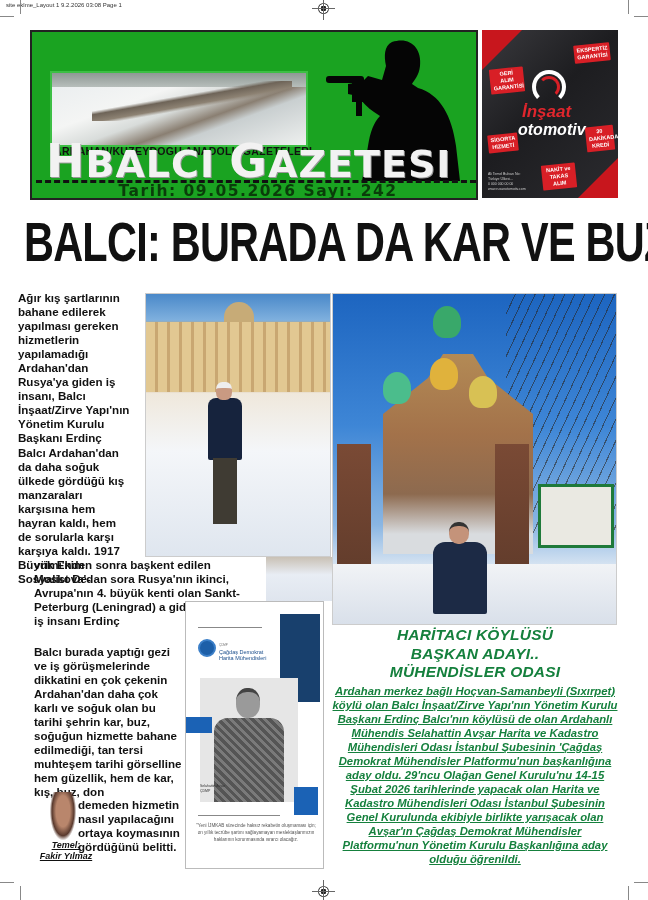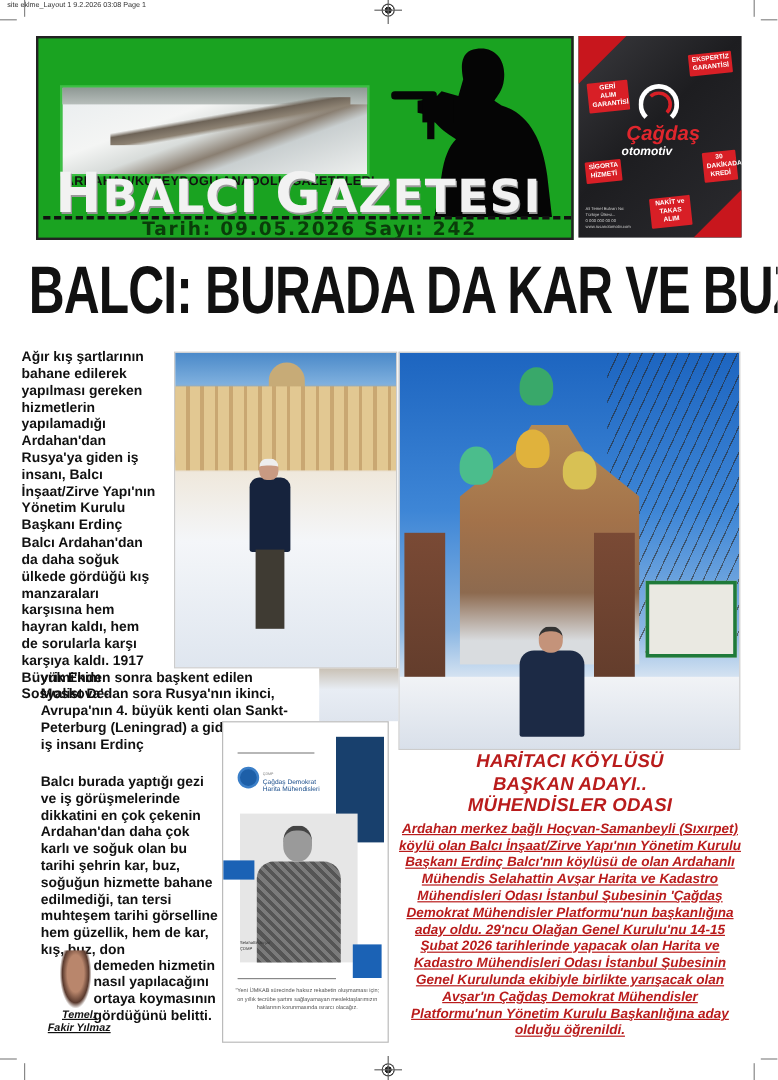--- a/index.html
+++ b/index.html
@@ -27,21 +27,21 @@
   .dateline { left: 6px; top: 150px; width: 440px; font-family: "DejaVu Sans", sans-serif; font-weight: bold; font-size: 15.5px; color: #0a3d0a; white-space: nowrap; letter-spacing: 1.5px; text-align: center; }
 
   
   .ad { left: 482px; top: 30px; width: 136px; height: 168px; background: linear-gradient(135deg, #3a3a3e 0%, #1d1d20 45%, #2b2b2f 100%); overflow: hidden; }
   .ad .tri1 { left: 0; top: 0; width: 0; height: 0; border-top: 40px solid #c8161d; border-right: 40px solid transparent; }
   .ad .tri2 { right: 0; bottom: 0; width: 0; height: 0; border-bottom: 40px solid #c8161d; border-left: 40px solid transparent; }
   .tag { background: #d81f26; color: #fff; font-size: 5.5px; font-weight: bold; text-align: center; line-height: 7px; padding: 2px 3px; border-radius: 1px; }
   .gauge { left: 50px; top: 40px; width: 34px; height: 34px; border: 4px solid #fff; border-bottom-color: transparent; border-radius: 50%; transform: rotate(0deg); }
   .gauge-red { left: 56px; top: 46px; width: 22px; height: 22px; border: 3px solid #d81f26; border-bottom-color: transparent; border-left-color: transparent; border-radius: 50%; }
   .ad-logo1 { left: 40px; top: 72px; font-size: 17px; font-weight: bold; font-style: italic; color: #e0262d; }
-  .ad-logo2 { left: 36px; top: 91px; font-size: 10px; font-weight: bold; font-style: italic; color: #fff; }
+  .ad-logo2 { left: 36px; top: 91px; font-size: 16px; font-weight: bold; font-style: italic; color: #fff; }
   .ad-small { left: 6px; top: 142px; font-size: 3.5px; color: #ccc; line-height: 5px; }
 
   
   .headline { left: 24px; top: 203px; width: 604px; height: 78px; font-family: "Liberation Sans", sans-serif; font-weight: bold; font-size: 56px; color: #111; letter-spacing: -1px; white-space: nowrap; transform: scaleX(0.74); transform-origin: left top; line-height: 78px; }
 
   
   .col { font-weight: bold; color: #111; font-size: 11.6px; line-height: 14.05px; }
   .col1 { left: 18px; top: 291px; width: 112px; }
   .col2 { left: 34px; top: 558px; width: 232px; }
   .col3 { left: 34px; top: 645px; width: 148px; }
@@ -74,21 +74,21 @@
   .photo3 { left: 14px; top: 76px; width: 98px; height: 124px; background: #e6e6e6; }
   .man3-head { left: 36px; top: 10px; width: 24px; height: 30px; background: #9a9a9a; border-radius: 45%; border-top: 4px solid #444; }
   .man3-body { left: 14px; top: 40px; width: 70px; height: 84px; background: repeating-linear-gradient(45deg, #555 0 3px, #7a7a7a 3px 6px); border-radius: 14px 14px 0 0; }
   .blueblock1 { left: 0; top: 115px; width: 26px; height: 16px; background: #1b62b5; }
   .blueblock2 { left: 108px; top: 185px; width: 24px; height: 28px; background: #1b62b5; }
   .flyer-name { left: 14px; top: 182px; font-size: 3.5px; color: #333; line-height: 5px; }
   .flyer .rule2 { left: 12px; top: 213px; width: 82px; height: 1px; background: #888; }
   .flyer-quote { left: 8px; top: 220px; width: 124px; font-size: 4.6px; color: #555; text-align: center; line-height: 7px; }
 
   
-  .story2 { left: 330px; top: 626px; width: 290px; text-align: center; font-weight: bold; font-style: italic; color: #b91c1c; }
+  .story2 { left: 330px; top: 626px; width: 290px; text-align: center; font-weight: bold; font-style: italic; color: #15803d; }
   .s2-head { font-size: 15.5px; line-height: 18.5px; letter-spacing: 0.2px; }
   .s2-body { font-size: 11.3px; line-height: 14.05px; margin-top: 2px; text-decoration: underline; }
 
   
   .author-photo { left: 50px; top: 792px; width: 26px; height: 48px; background: radial-gradient(ellipse at 50% 40%, #b9866c 0 38%, #5a3a2e 60%, transparent 72%); }
   .byline { left: 36px; top: 840px; font-size: 9px; font-weight: bold; font-style: italic; color: #111; text-decoration: underline; line-height: 11px; text-align: center; width: 60px; }
 </style>
 </head>
 <body>
 
@@ -124,21 +124,21 @@
 <div class="abs ad">
   <div class="abs tri1"></div>
   <div class="abs tri2"></div>
   <div class="abs tag" style="left:8px;top:38px;transform:rotate(-6deg);width:34px;">GERİ ALIM GARANTİSİ</div>
   <div class="abs tag" style="left:92px;top:14px;transform:rotate(-6deg);width:36px;">EKSPERTİZ GARANTİSİ</div>
   <div class="abs tag" style="left:6px;top:104px;transform:rotate(-6deg);width:30px;">SİGORTA HİZMETİ</div>
   <div class="abs tag" style="left:104px;top:96px;transform:rotate(-6deg);width:28px;">30 DAKİKADA KREDİ</div>
   <div class="abs tag" style="left:60px;top:134px;transform:rotate(-6deg);width:34px;">NAKİT ve TAKAS ALIM</div>
   <div class="abs gauge"></div>
   <div class="abs gauge-red"></div>
-  <div class="abs ad-logo1">Çağdaş</div>
+  <div class="abs ad-logo1">İnşaat</div>
   <div class="abs ad-logo2">otomotiv</div>
   <div class="abs ad-small">
     <div>Ali Temel Bulvarı No:</div>
     <div>Türkiye Ülkesi...</div>
     <div>0 000 000 00 00</div>
     <div>www.rusanotomotiv.com</div>
   </div>
 </div>
 
 <div class="abs headline">BALCI: BURADA DA KAR VE BUZ VAR AMA..</div>

